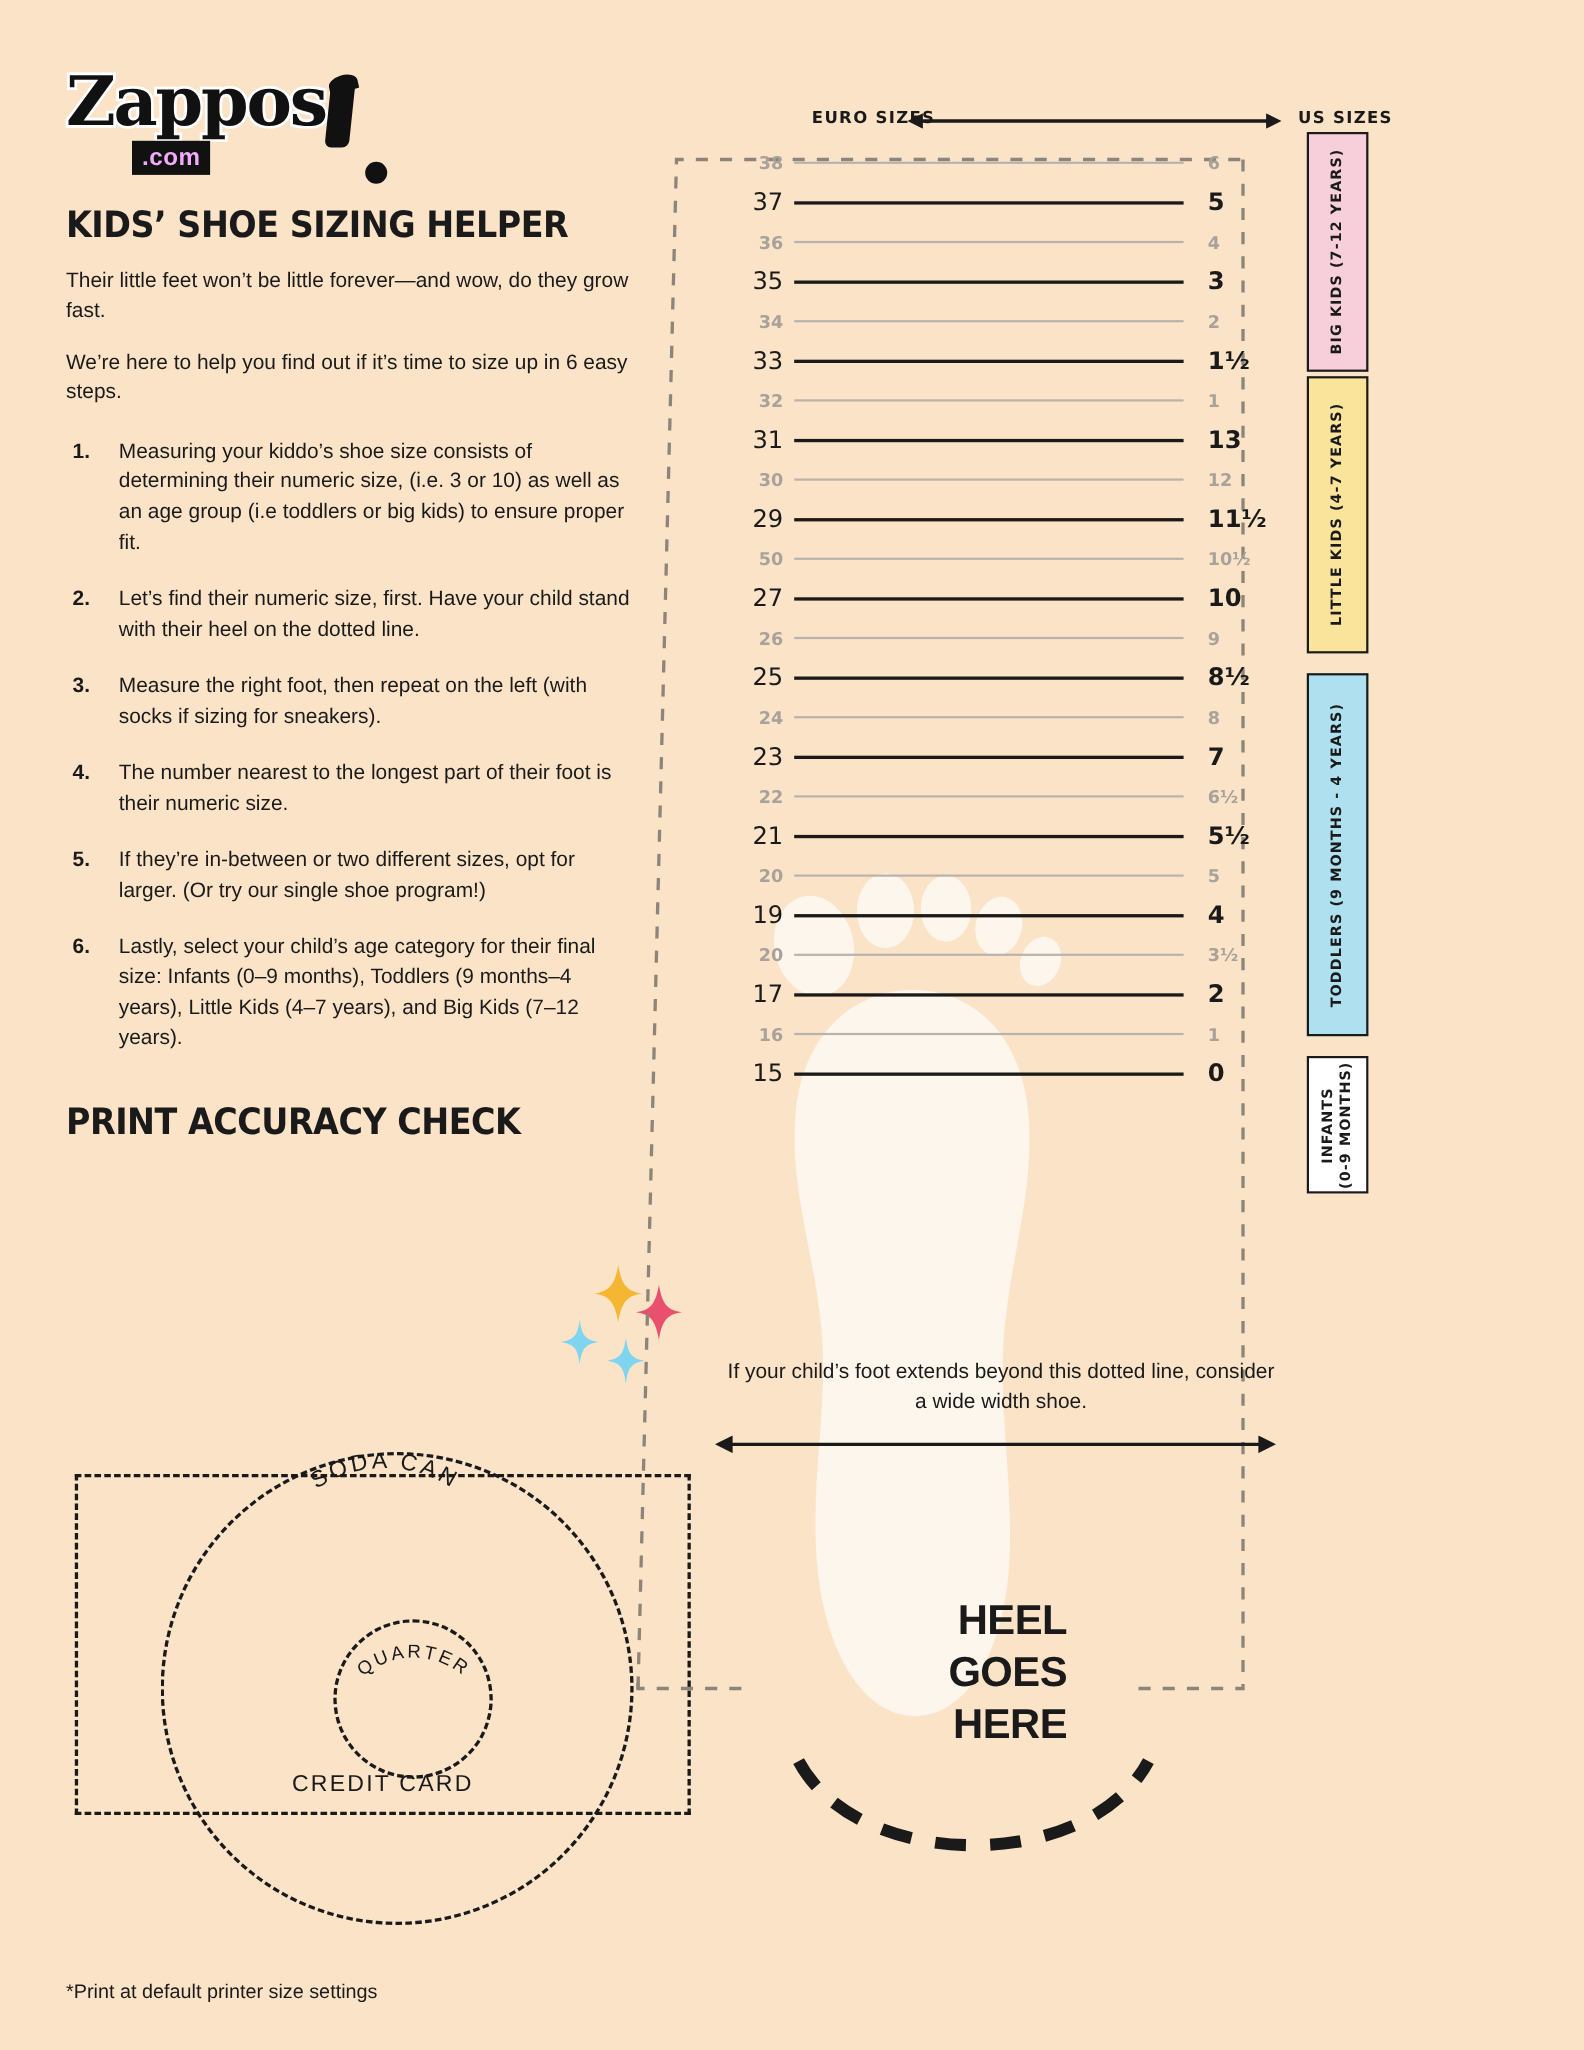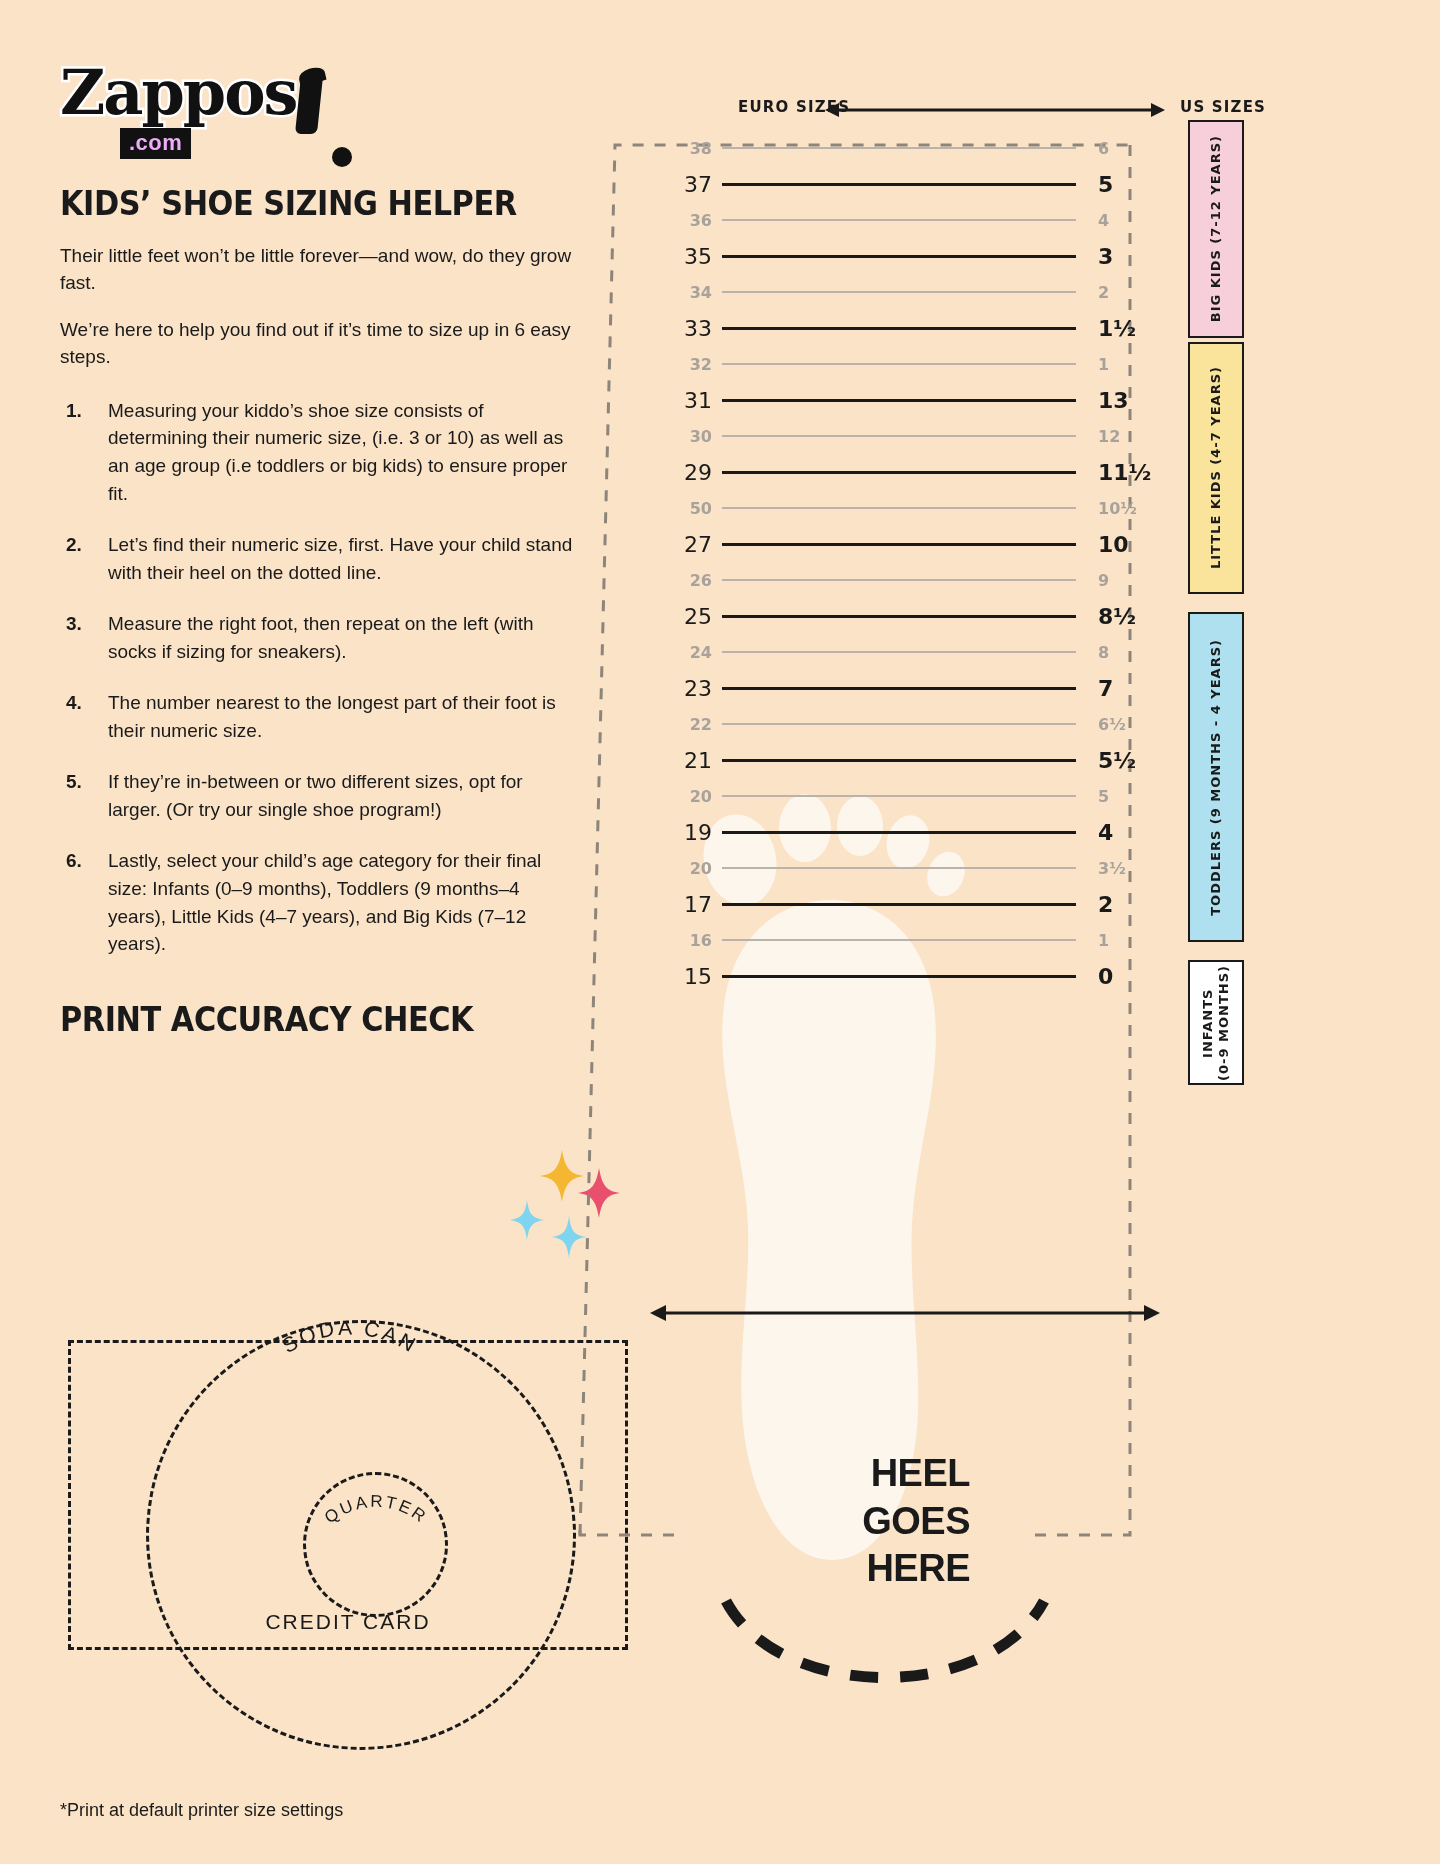--- a/index.html
+++ b/index.html
@@ -590,20 +590,21 @@
     </div>
     <div class="age-bar" style="top:482px; height:330px; background:#aee0ef;">
       <span>TODDLERS (9 MONTHS - 4 YEARS)</span>
     </div>
     <div class="age-bar" style="top:830px; height:125px; background:#ffffff;">
       <span style="white-space:pre-line;">INFANTS
 (0-9 MONTHS)</span>
     </div>
   </div>
 
+  <div id="wide-note">If your child’s foot extends beyond this dotted line, consider a wide width shoe.</div>
 
   <div id="width-arrow">
     <svg width="510" height="16" viewBox="0 0 510 16">
       <line x1="12" y1="8" x2="498" y2="8" stroke="#1a1a1a" stroke-width="3"></line>
       <polygon points="0,8 16,0 16,16" fill="#1a1a1a"></polygon>
       <polygon points="510,8 494,0 494,16" fill="#1a1a1a"></polygon>
     </svg>
   </div>
 
   <div id="heel-text">

